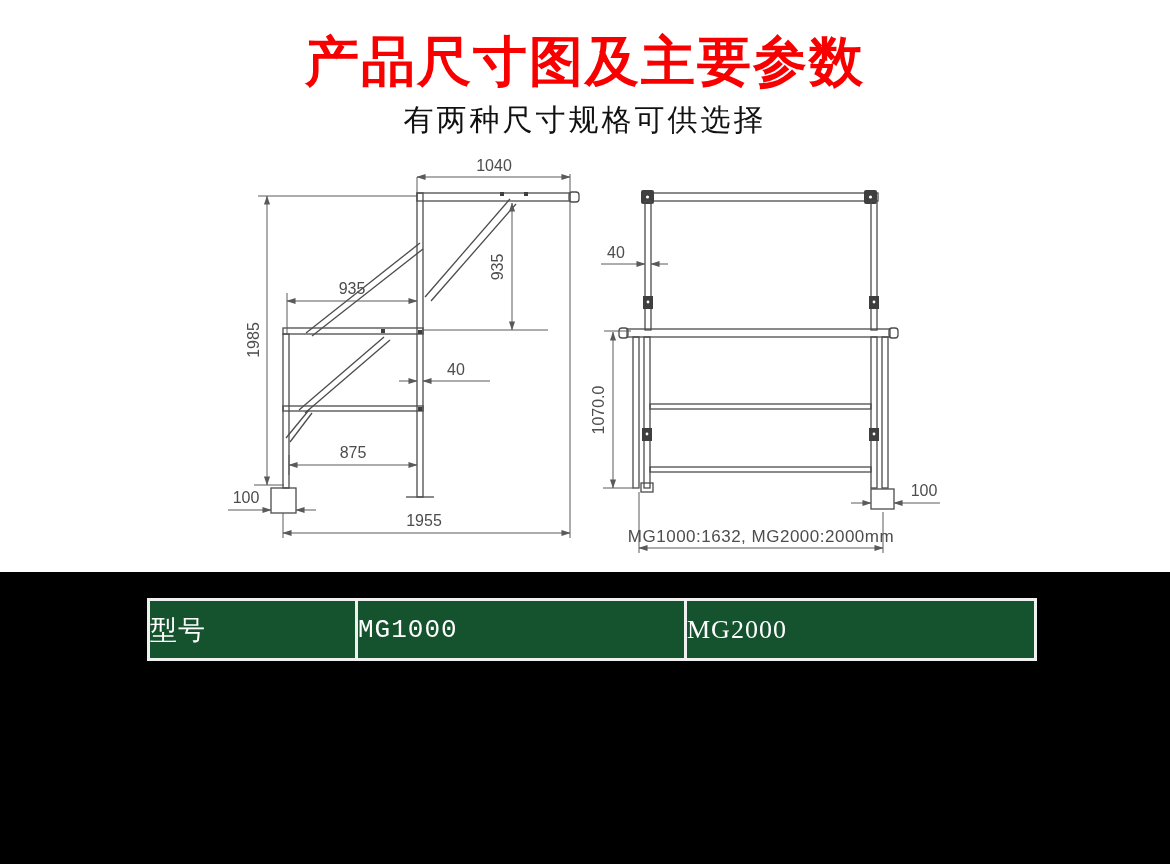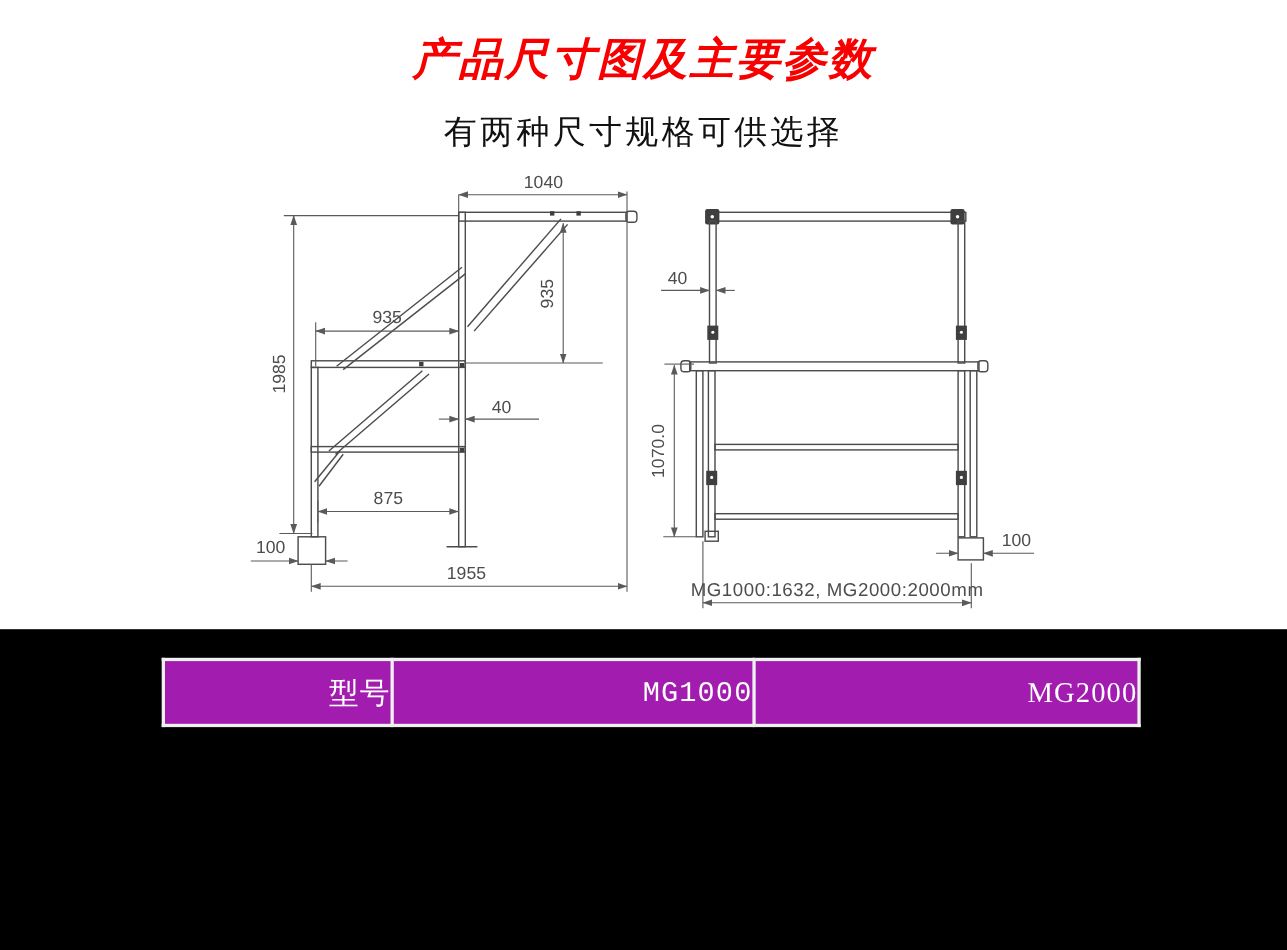--- a/index.html
+++ b/index.html
@@ -3,42 +3,42 @@
 <meta charset="utf-8">
 <style>
   html,body{margin:0;padding:0;}
   body{
     width:1170px;height:864px;background:#ffffff;overflow:hidden;position:relative;
     font-family:"Liberation Sans","DejaVu Sans",sans-serif;
   }
   .page{position:absolute;left:0;top:0;width:1170px;height:864px;}
   .title{
     position:absolute;left:0;top:26px;width:1170px;text-align:center;
-    font-size:40px;font-weight:700;color:#f80000;letter-spacing:2px;font-style:italic;
+    font-size:54px;font-weight:700;color:#f80000;letter-spacing:2px;
   }
   .subtitle{
     position:absolute;left:0;top:100px;width:1170px;text-align:center;
     font-size:30px;font-weight:400;color:#111;letter-spacing:3px;
   }
   .drawing{position:absolute;left:0;top:148px;width:1124px;height:424px;text-align:right;}
   svg .st{stroke:#4c4c4c;stroke-width:1.3;fill:none;}
   svg .thin{stroke:#5a5a5a;stroke-width:1;fill:none;}
   svg .dim{stroke:#5a5a5a;stroke-width:1;fill:none;}
   svg .knob{fill:#3f3f3f;stroke:none;}
   svg .dot{fill:#3f3f3f;stroke:none;}
   svg text{font-family:"Liberation Sans","DejaVu Sans",sans-serif;font-size:16px;fill:#4d4d4d;}
   svg text.note{font-size:17px;letter-spacing:0.5px;}
   .footer{
     position:absolute;left:0;top:572px;width:1170px;height:292px;background:#000;
   }
   .spec-table{
     position:absolute;left:147px;top:26px;border-collapse:collapse;table-layout:fixed;
   }
   .spec-table td{
-    border:3px solid #f0f0f0;background:#a21caf;color:#fff;text-align:right;vertical-align:middle;
+    border:3px solid #f0f0f0;background:#14532d;color:#fff;text-align:left;vertical-align:middle;
     height:57px;font-size:26px;padding:0;letter-spacing:1px;
   }
   .spec-table td.lbl{font-size:27px;}
   .c1{width:205px;} .c2{width:326px;font-family:Liberation Mono, monospace;} .c3{width:347px;font-family:Liberation Serif, serif;}
 </style>
 </head>
 <body>
 
 <div class="page">
 

